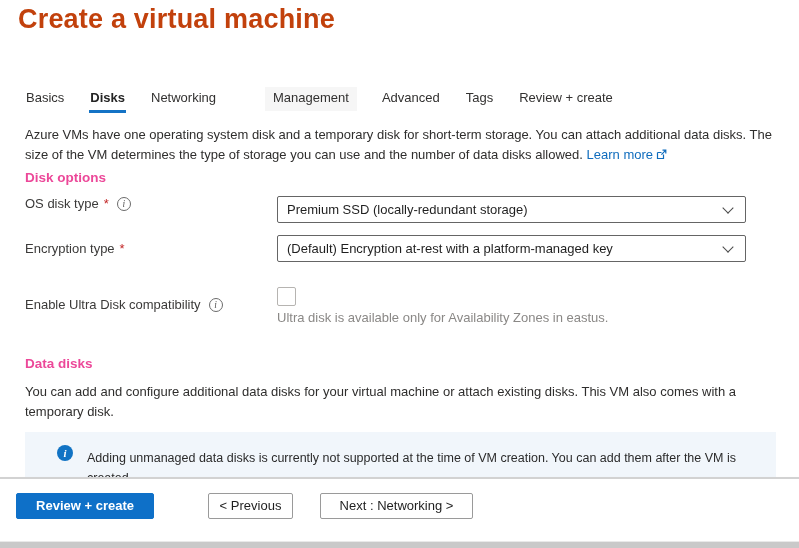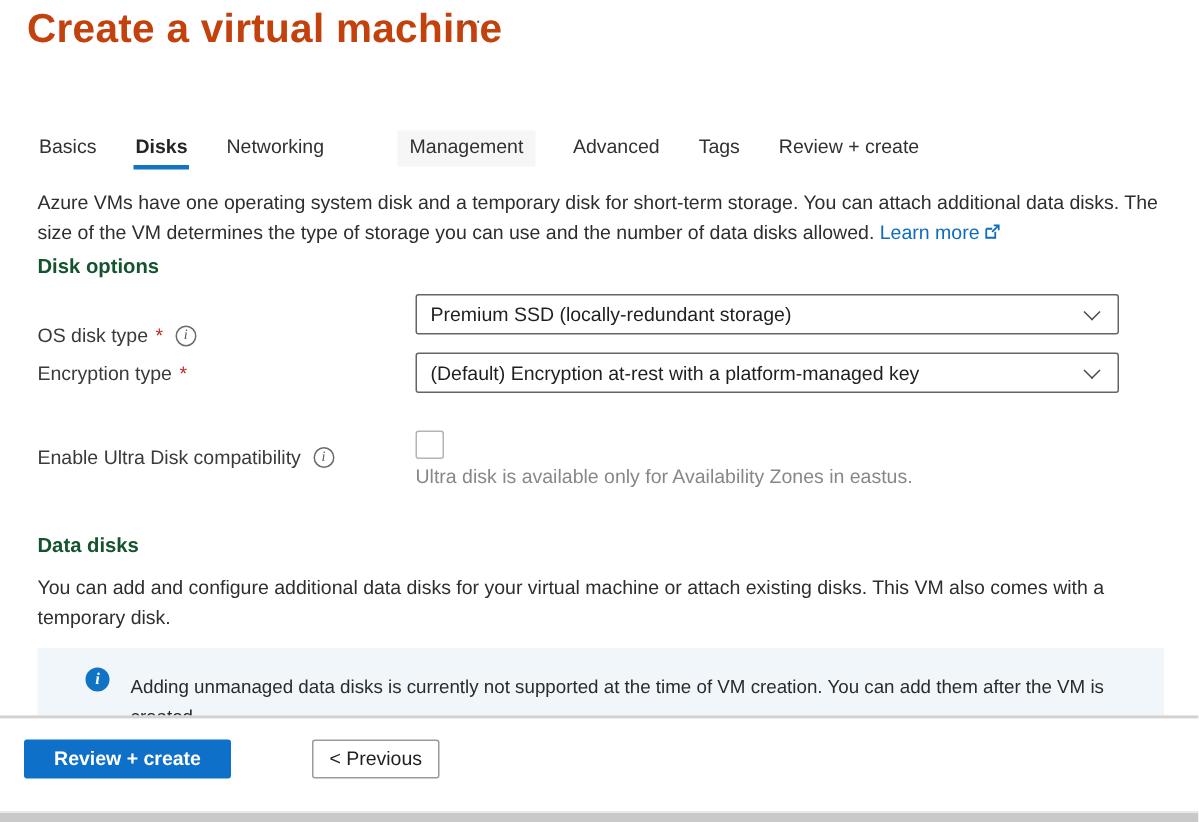--- a/index.html
+++ b/index.html
@@ -16,21 +16,21 @@
   .tabs { position:absolute; left:25px; top:87px; display:flex; align-items:center; gap:24px; }
   .tab { position:relative; font-size:13px; color:#323130; padding:3px 1px 6px 1px; cursor:pointer; white-space:nowrap; }
   .tab.selected { font-weight:700; color:#242424; }
   .tab.selected::after { content:""; position:absolute; left:0; right:0; bottom:-2px; height:3px; background:#1473c5; }
   .tab.hovered { background:#f6f6f6; padding-left:8px; padding-right:8px;margin-left:24px; }
   
   .intro { position:absolute; left:25px; top:125px; width:752px; line-height:19.5px; color:#2f2e2d; }
   a.link { color:#0f6cbd; text-decoration:none; cursor:pointer; }
   .ext-icon { display:inline-block; vertical-align:-1px; margin-left:3px; }
   
-  .section-heading { position:absolute; left:25px; font-size:13.5px; font-weight:700; color:#14532d; }
+  .section-heading { position:absolute; left:25px; font-size:13.5px; font-weight:700; color:#ec4899; }
   
   .field-label { position:absolute; left:25px; color:#3b3a39; display:flex; align-items:center; gap:4px; }
   .required { color:#c22525; margin-left:1px; }
   .info-icon { display:inline-block; width:14px; height:14px; border:1px solid #6b6b6b; border-radius:50%;
     font-size:9.5px; line-height:12px; text-align:center; color:#555; font-style:italic; font-family:"Liberation Serif","DejaVu Serif",serif;
     margin-left:4px; cursor:pointer; }
   .dropdown { position:absolute; left:277px; width:469px; height:27px; border:1px solid #656565; border-radius:2px;
     background:#fff; line-height:25px; padding-left:9px; color:#1f1f1f; cursor:pointer; }
   .chevron { position:absolute; right:13px; top:7px; width:8px; height:8px;
     border-right:1.6px solid #4a4a4a; border-bottom:1.6px solid #4a4a4a; transform:rotate(45deg); }
@@ -71,21 +71,21 @@
 <p class="intro">
   <span>Azure VMs have one operating system disk and a temporary disk for short-term storage. You can attach additional data disks. The size of the VM determines the type of storage you can use and the number of data disks allowed.</span>
   <a class="link"><span>Learn more</span><svg class="ext-icon" width="11" height="11" viewBox="0 0 11 11">
         <path d="M1.5 3.5 h4 M1.5 3.5 v6 h6 v-4" fill="none" stroke="#0f6cbd" stroke-width="1.2"></path>
         <path d="M6.5 1.2 h3.3 v3.3 M9.6 1.4 L5.4 5.6" fill="none" stroke="#0f6cbd" stroke-width="1.2"></path>
       </svg></a>
 </p>
 
 <h2 class="section-heading" style="top:170px;">Disk options</h2>
 
-<div class="field-label" style="top:216px;justify-content:flex-end;">
+<div class="field-label" style="top:196px;justify-content:flex-end;">
   <span>OS disk type</span>
     <span class="required">*</span>
   <span class="info-icon">i</span>
 </div>
 <div class="dropdown" style="top:196px;">
   <span>Premium SSD (locally-redundant storage)</span>
   <span class="chevron"></span>
 </div>
 
 <div class="field-label" style="top:241px;">
@@ -109,14 +109,15 @@
 
 <div class="banner">
   <span class="banner-icon">i</span>
   <div class="banner-text">Adding unmanaged data disks is currently not supported at the time of VM creation. You can add them after the VM is created.</div>
 </div>
 
 <div class="footer-divider"></div>
 <div class="footer">
   <div class="btn btn-primary">Review + create</div>
   <div class="btn btn-secondary btn-prev">&lt; Previous</div>
+  <div class="btn btn-secondary btn-next">Next : Networking &gt;</div>
 </div>
 <div class="bottom-bar"></div>
 
 </body></html>

